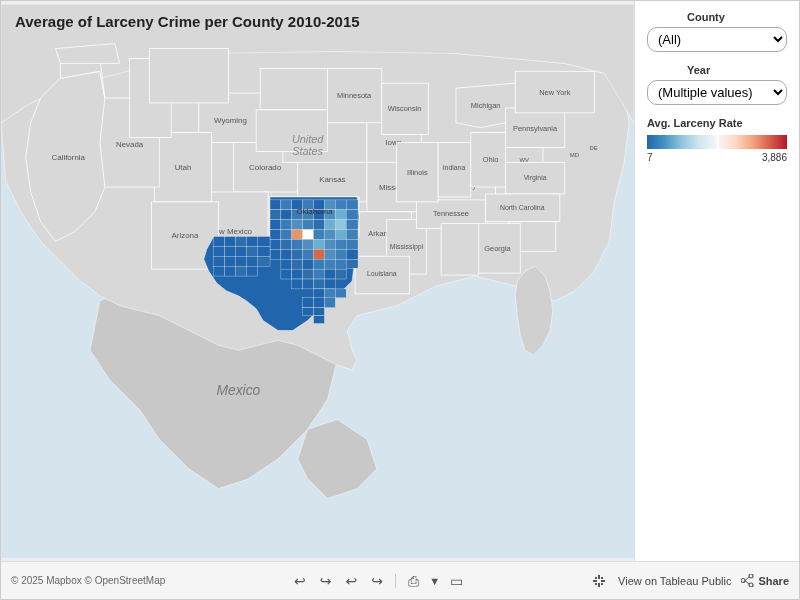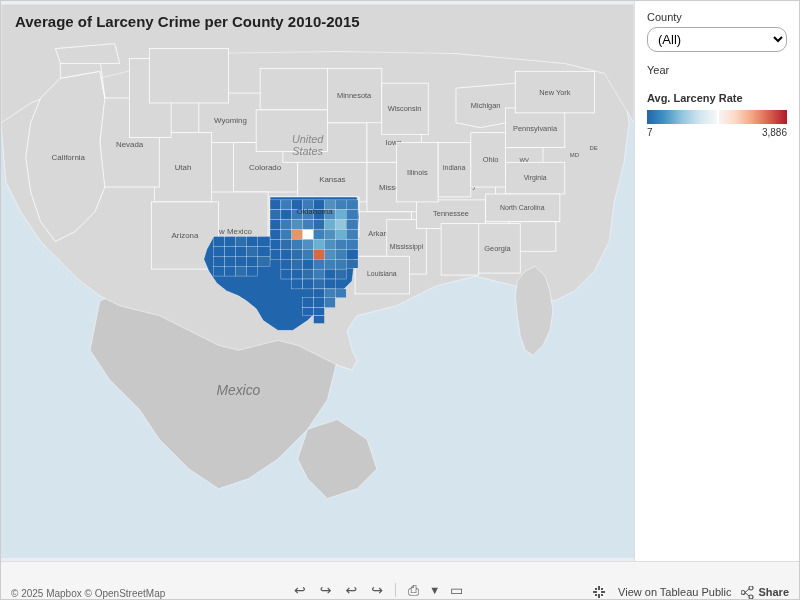--- a/index.html
+++ b/index.html
@@ -55,23 +55,24 @@
       padding: 10px 12px;
       display: flex;
       flex-direction: column;
       gap: 12px;
       flex-shrink: 0;
     }
 
     .filter-group label {
       font-size: 11px;
       color: #333;
-      font-weight: normal;
+      font-weight: bold;
       display: block;
       margin-bottom: 4px;
+      margin-left: 40px;
     }
 
     .filter-select {
       width: 100%;
       padding: 3px 6px;
       font-size: 13px;
       border: 1px solid #aaa;
       border-radius: 10px;
       background: #fff;
       cursor: pointer;
@@ -108,21 +109,21 @@
       font-size: 10px;
       color: #333;
       margin-top: 3px;
     }
 
     #footer-bar {
       height: 38px;
       background: #f5f5f5;
       border-top: 1px solid #ddd;
       display: flex;
-      align-items: flex-end;
+      align-items: center;
       justify-content: space-between;
       padding: 0 10px;
     }
 
     .footer-left {
       font-size: 10px;
       color: #666;
     }
 
     .footer-nav {
@@ -436,20 +437,29 @@
           <option>(All)</option>
           <option>Harris</option>
           <option>Dallas</option>
           <option>Tarrant</option>
           <option>Bexar</option>
         </select>
       </div>
 
       <div class="filter-group">
         <label>Year</label>
+        <select class="filter-select">
+          <option>(Multiple values)</option>
+          <option>2010</option>
+          <option>2011</option>
+          <option>2012</option>
+          <option>2013</option>
+          <option>2014</option>
+          <option>2015</option>
+        </select>
       </div>
 
       <div class="legend-section">
         <label>Avg. Larceny Rate</label>
         <div class="legend-bar">
           <div class="legend-divider"></div>
         </div>
         <div class="legend-labels">
           <span>7</span>
           <span>3,886</span>

